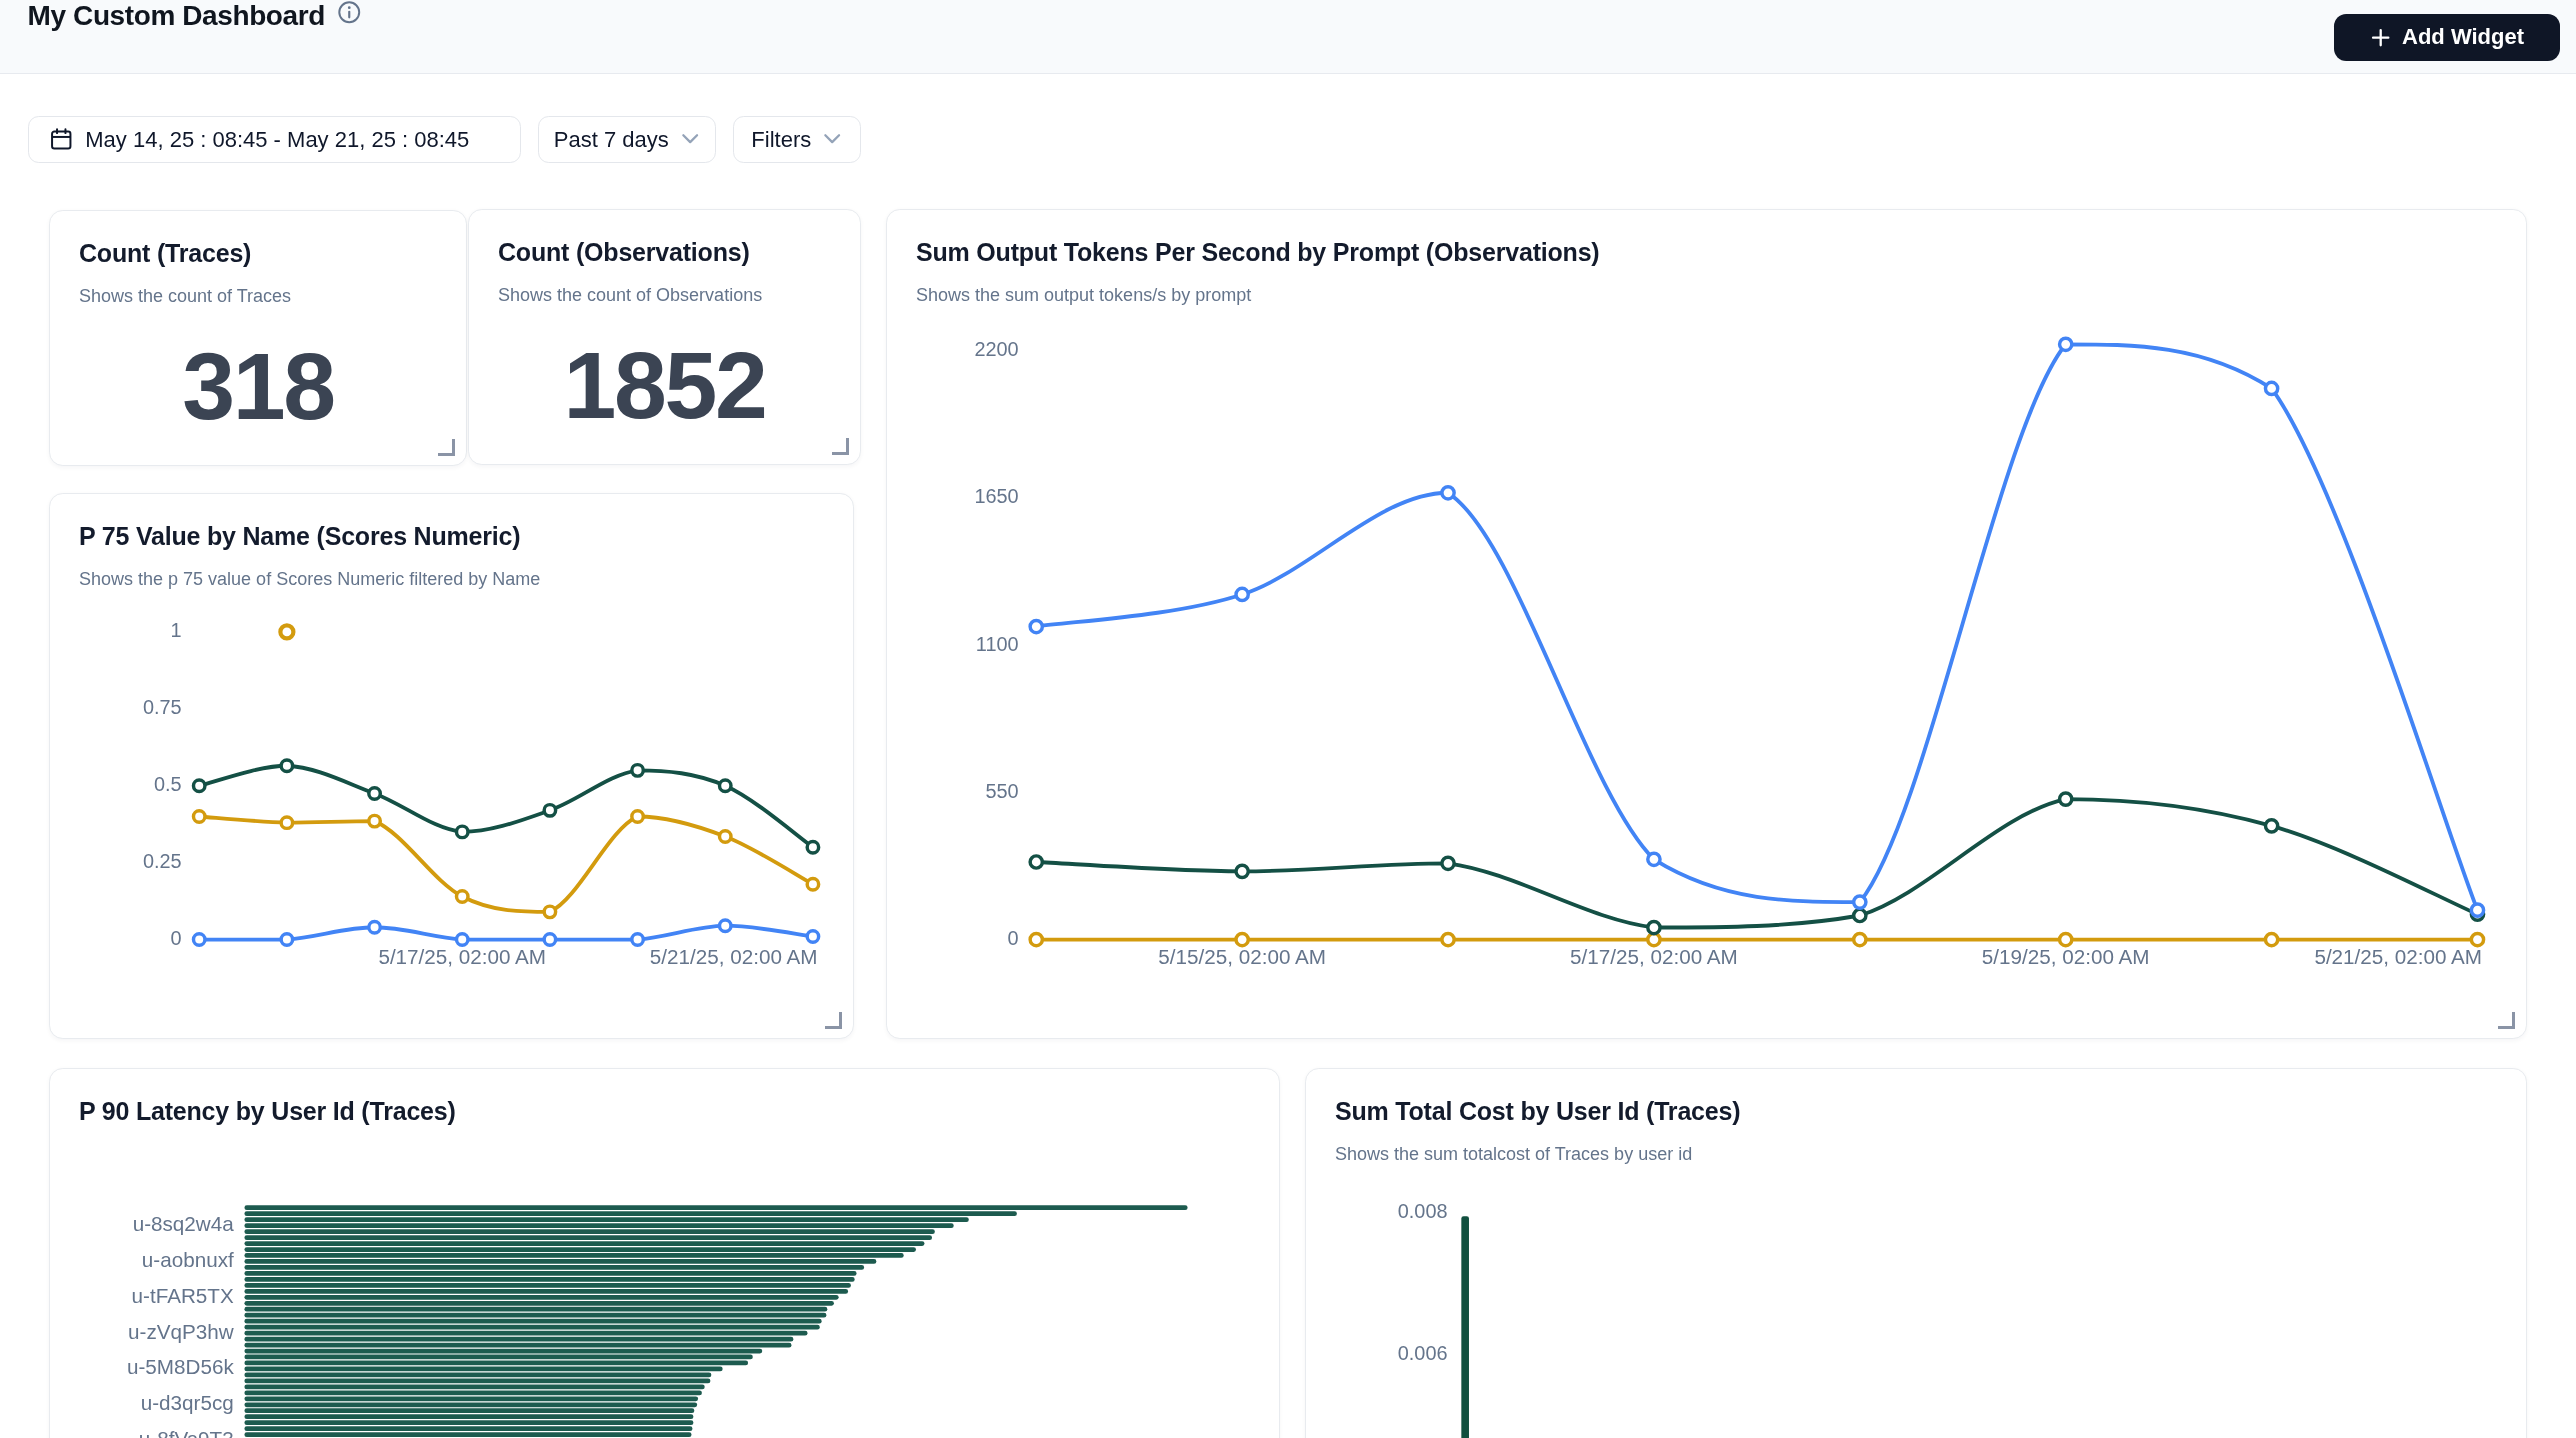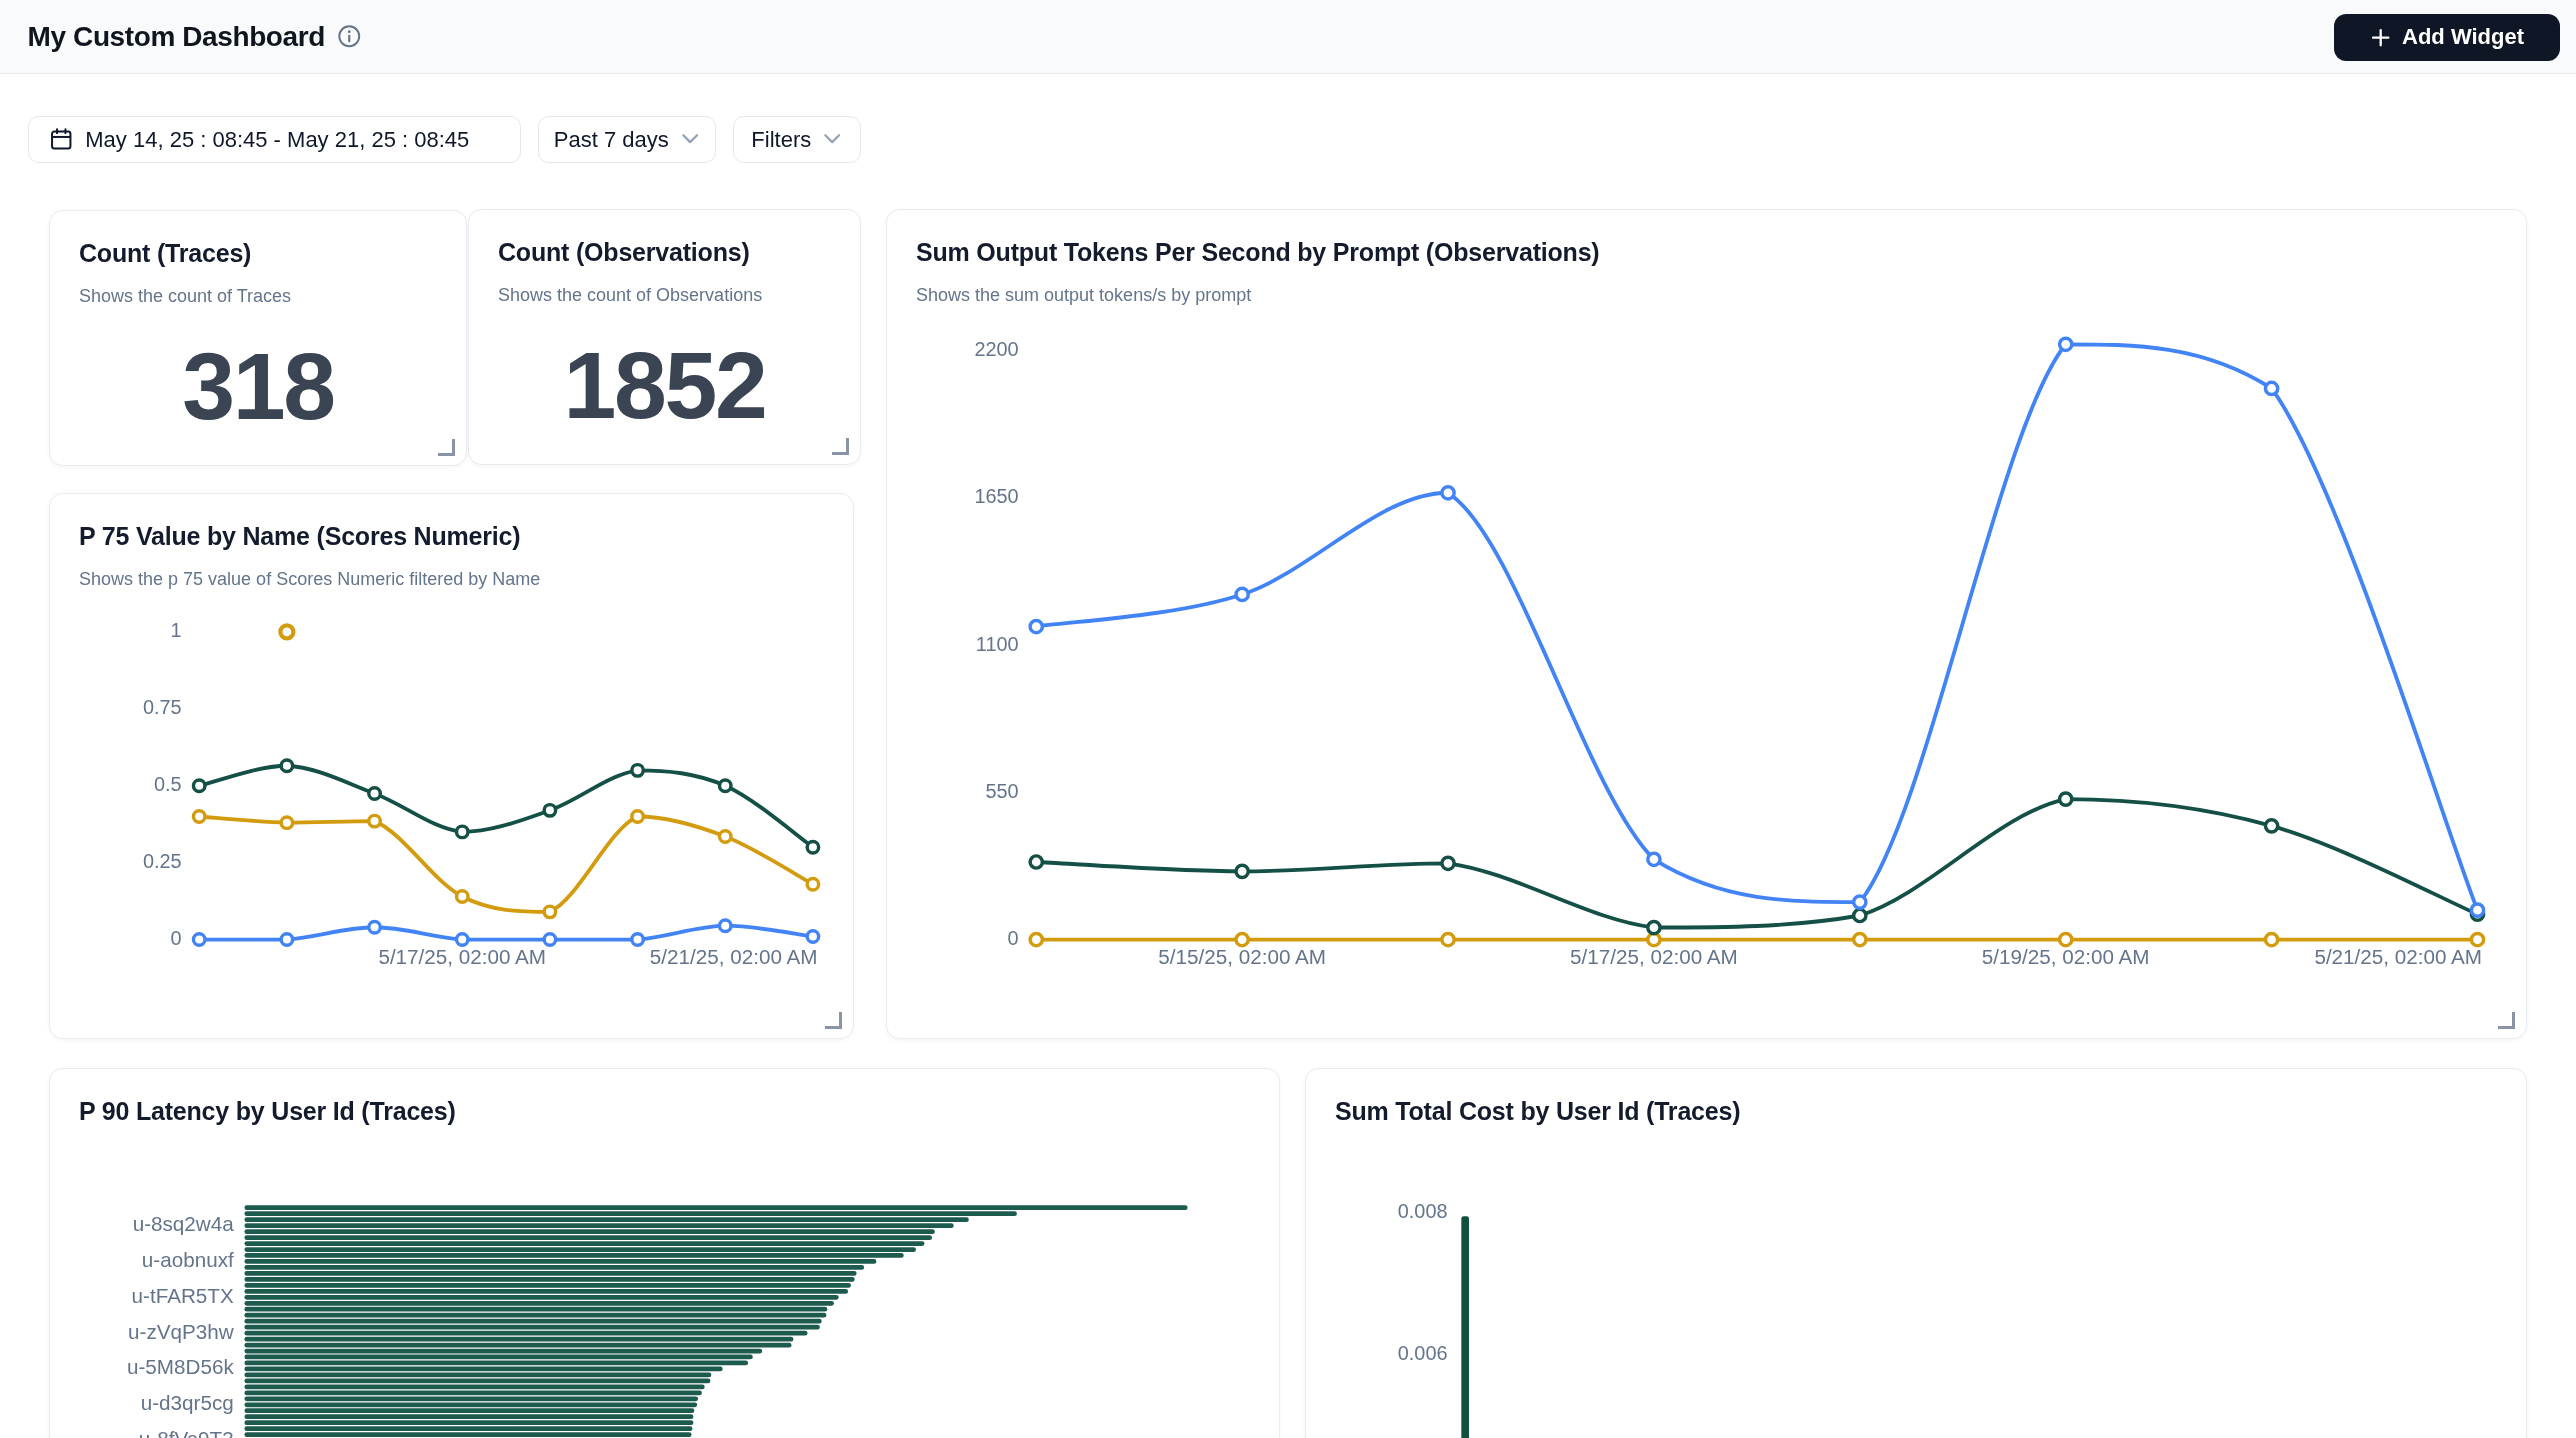--- a/index.html
+++ b/index.html
@@ -1,19 +1,19 @@
 <!DOCTYPE html>
 <html style="font-size:12.2px"><head>
 <meta charset="utf-8">
 <style>
   * { box-sizing: border-box; margin: 0; padding: 0; }
   html,body { width:2576px; height:1439px; overflow:hidden; background:#ffffff;
     font-family:"Liberation Sans", sans-serif; color:#111827; }
   .header { position:absolute; left:0; top:0; width:2576px; height:74px; background:#f8fafc;
-    border-bottom:1.5px solid #e7eaef; display:flex; align-items:center; }
+    border-bottom:1.5px solid #e7eaef; display:flex; }
   .page-title { font-size:28px; font-weight:700; color:#10161f; margin-left:27.6px; letter-spacing:-0.4px; }
   .info-icon { margin-left:12.2px; display:inline-flex; }
   .add-btn { position:absolute; right:16px; top:13.8px; height:47px; padding:0 36px; background:#0f1626;
     color:#ffffff; border:none; border-radius:12.2px; font-size:22px; font-weight:600;
     display:inline-flex; align-items:center; gap:10.7px; cursor:pointer; font-family:inherit; }
   .toolbar { position:absolute; left:27.6px; top:116px; display:flex; gap:17px; }
   .pill { display:inline-flex; align-items:center; gap:12.2px; height:47px; padding:0 20px;
     background:#fff; border:1.5px solid #e4e7ec; border-radius:10.7px; font-size:22px; color:#0f172a;
     font-weight:500; cursor:pointer; white-space:nowrap; }
   .pill.centered { justify-content:center; }
@@ -239,20 +239,21 @@
       <text x="240" y="344.9" text-anchor="end" dominant-baseline="middle" class="bar-label">u-zVqP3hw</text>
       <text x="240" y="391.70000000000005" text-anchor="end" dominant-baseline="middle" class="bar-label">u-5M8D56k</text>
       <text x="240" y="438.5" text-anchor="end" dominant-baseline="middle" class="bar-label">u-d3qr5cg</text>
       <text x="240" y="485.3" text-anchor="end" dominant-baseline="middle" class="bar-label">u-8fVa9T3</text>
     </svg>
 
 </div>
 
 <div class="card" id="card-sum-cost">
   <div class="card-title">Sum Total Cost by User Id (Traces)</div>
+  <div class="card-sub">Shows the sum totalcost of Traces by user id</div>
   <svg class="chart-svg" width="1222" height="830" viewBox="0 0 1597 1084">
       <text x="185" y="187" text-anchor="end" dominant-baseline="middle" class="tick-label">0.008</text>
       <text x="185" y="373" text-anchor="end" dominant-baseline="middle" class="tick-label">0.006</text>
       <rect x="203" y="192" width="10" height="892" rx="3" fill="#11503f"></rect>
     </svg>
 
 </div>
 
 
 </body></html>

